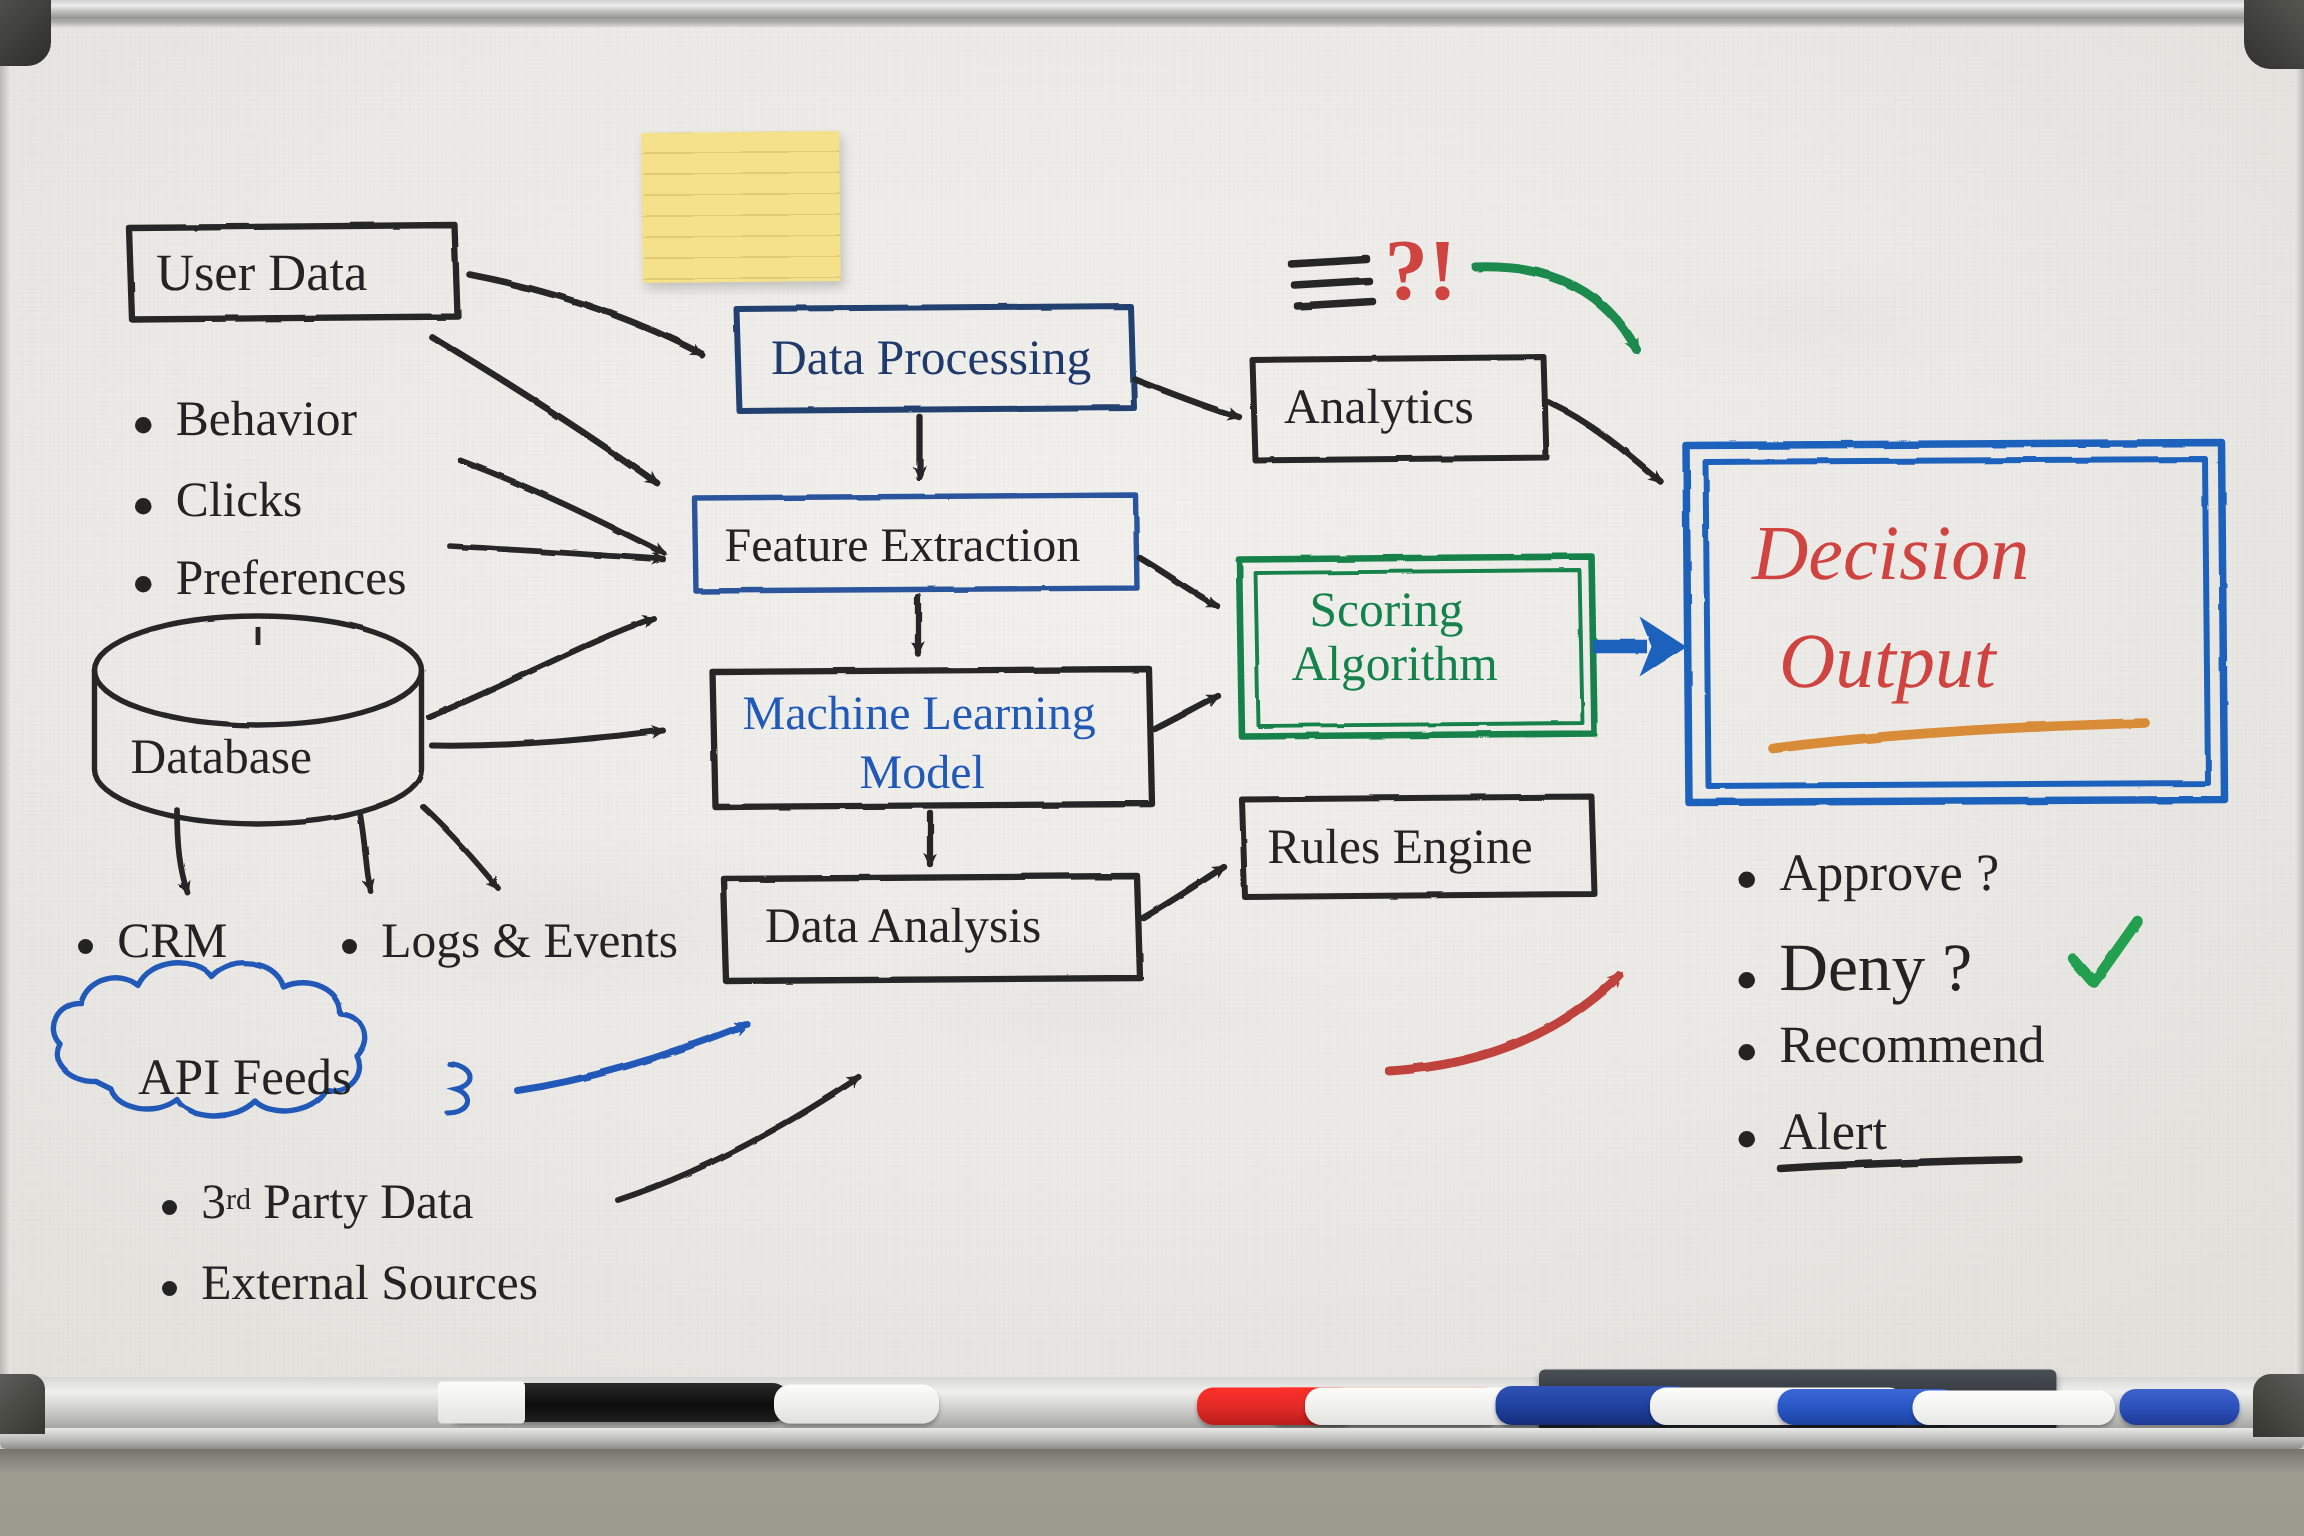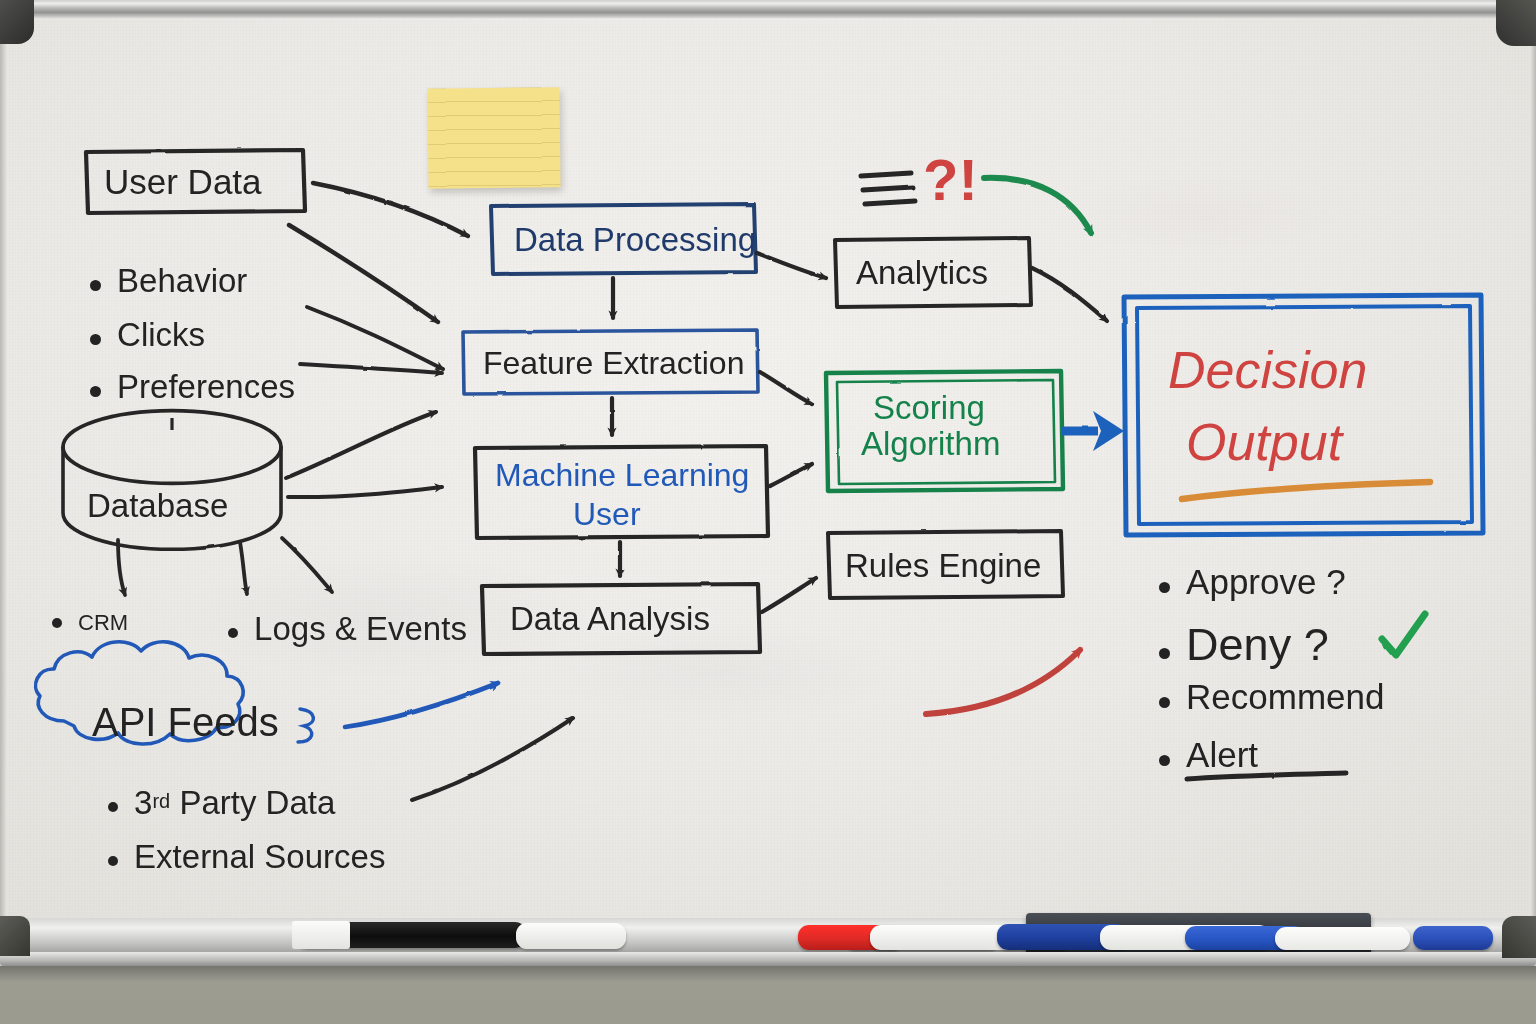--- a/index.html
+++ b/index.html
@@ -66,21 +66,21 @@
   
   .sticky{position:absolute;background:#f5e18a;
      box-shadow:2px 4px 7px rgba(0,0,0,.18);
      transform:rotate(-0.6deg);}
   .sticky-lines{position:absolute;inset:0;
      background:repeating-linear-gradient(180deg,
         rgba(0,0,0,0) 0 13px, rgba(190,168,80,.38) 13px 14px);}
 
   
   .hw{position:absolute;white-space:nowrap;
-      font-family:Liberation Sans, sans-serif;
+      font-family:Liberation Serif, serif;
       color:#262626;font-weight:400;text-align:right;}
 
   svg.layer{position:absolute;left:0;top:0;width:1536px;height:934px;
      pointer-events:none;overflow:visible;}
 
   .txt-black{color:#232323;}
   .txt-navy{color:#1f3a6b;}
   .txt-blue{color:#2159b8;}
   .txt-green{color:#14824a;}
   .txt-red{color:#cf4340;}
@@ -249,44 +249,44 @@
   </div>
   <div class="bullet-row" style="left:90px;top:368px;">
     <span class="dot"></span>
     <span class="hw txt-black" style="position:static;font-size:33px;">Preferences</span>
   </div>
 
   <div class="hw txt-black" style="left:87px;top:487px;font-size:33px;">Database</div>
 
   <div class="bullet-row" style="left:52px;top:610px;">
     <span class="dot dot-sm"></span>
-    <span class="hw txt-black" style="position:static;font-size:22px;">CRM</span>
+    <span class="hw txt-black" style="position:static;font-size:33px;">CRM</span>
   </div>
   <div class="bullet-row" style="left:228px;top:610px;">
     <span class="dot dot-sm"></span>
     <span class="hw txt-black" style="position:static;font-size:33px;">Logs &amp; Events</span>
   </div>
 
-  <div class="hw txt-black" style="left:92px;top:700px;font-size:40px;">API Feeds</div>
+  <div class="hw txt-black" style="left:92px;top:700px;font-size:34px;">API Feeds</div>
 
   <div class="bullet-row" style="left:108px;top:784px;">
     <span class="dot dot-sm"></span>
     <span class="hw txt-black" style="position:static;font-size:33px;">3</span><span class="hw txt-black" style="position:static;font-size:20px;vertical-align:super;">rd</span><span class="hw txt-black" style="position:static;font-size:33px;"> Party Data</span>
   </div>
   <div class="bullet-row" style="left:108px;top:838px;">
     <span class="dot dot-sm"></span>
     <span class="hw txt-black" style="position:static;font-size:33px;">External Sources</span>
   </div>
 
   <div class="hw txt-navy" style="left:514px;top:221px;font-size:33px;">Data Processing</div>
 
   <div class="hw txt-black" style="left:483px;top:345px;font-size:32px;">Feature Extraction</div>
 
   <div class="hw txt-blue" style="left:495px;top:457px;font-size:32px;">Machine Learning</div>
-  <div class="hw txt-blue" style="left:573px;top:496px;font-size:32px;">User</div>
+  <div class="hw txt-blue" style="left:573px;top:496px;font-size:32px;">Model</div>
 
   <div class="hw txt-black" style="left:510px;top:600px;font-size:33px;">Data Analysis</div>
 
   <div class="hw txt-black" style="left:856px;top:254px;font-size:33px;">Analytics</div>
 
   <div class="hw txt-green" style="left:873px;top:389px;font-size:33px;">Scoring</div>
   <div class="hw txt-green" style="left:861px;top:425px;font-size:33px;">Algorithm</div>
 
   <div class="hw txt-black" style="left:845px;top:547px;font-size:33px;">Rules Engine</div>
 

